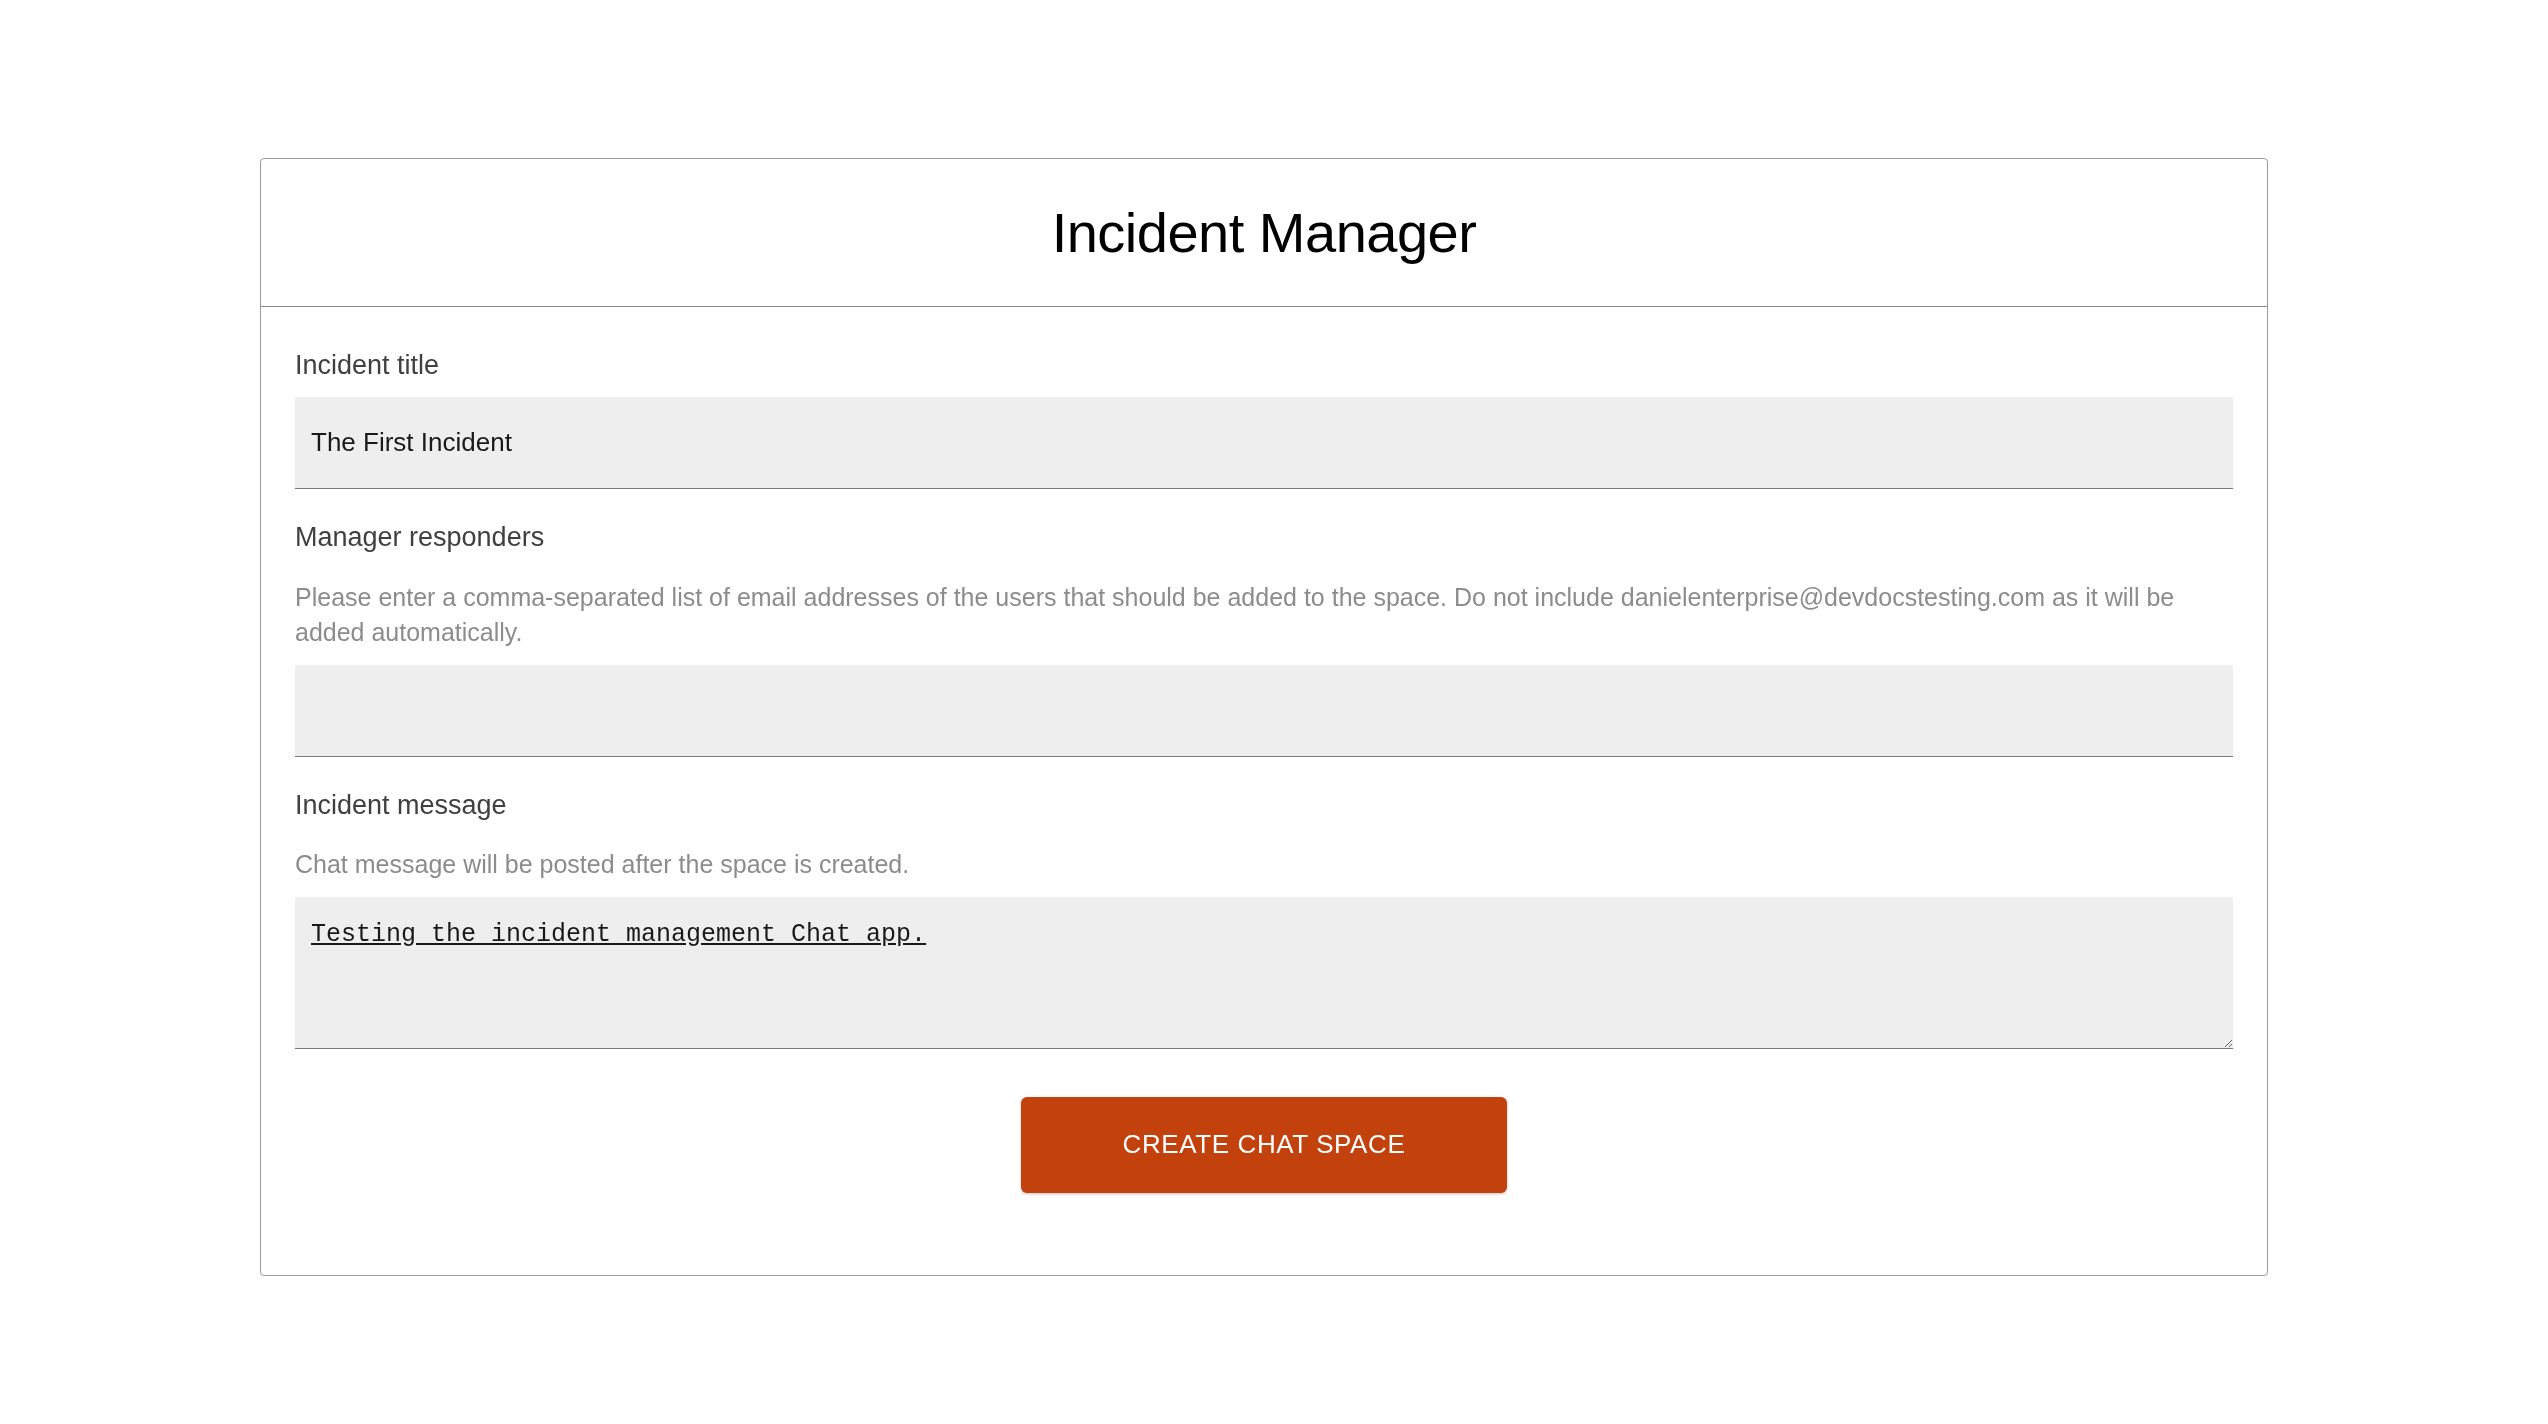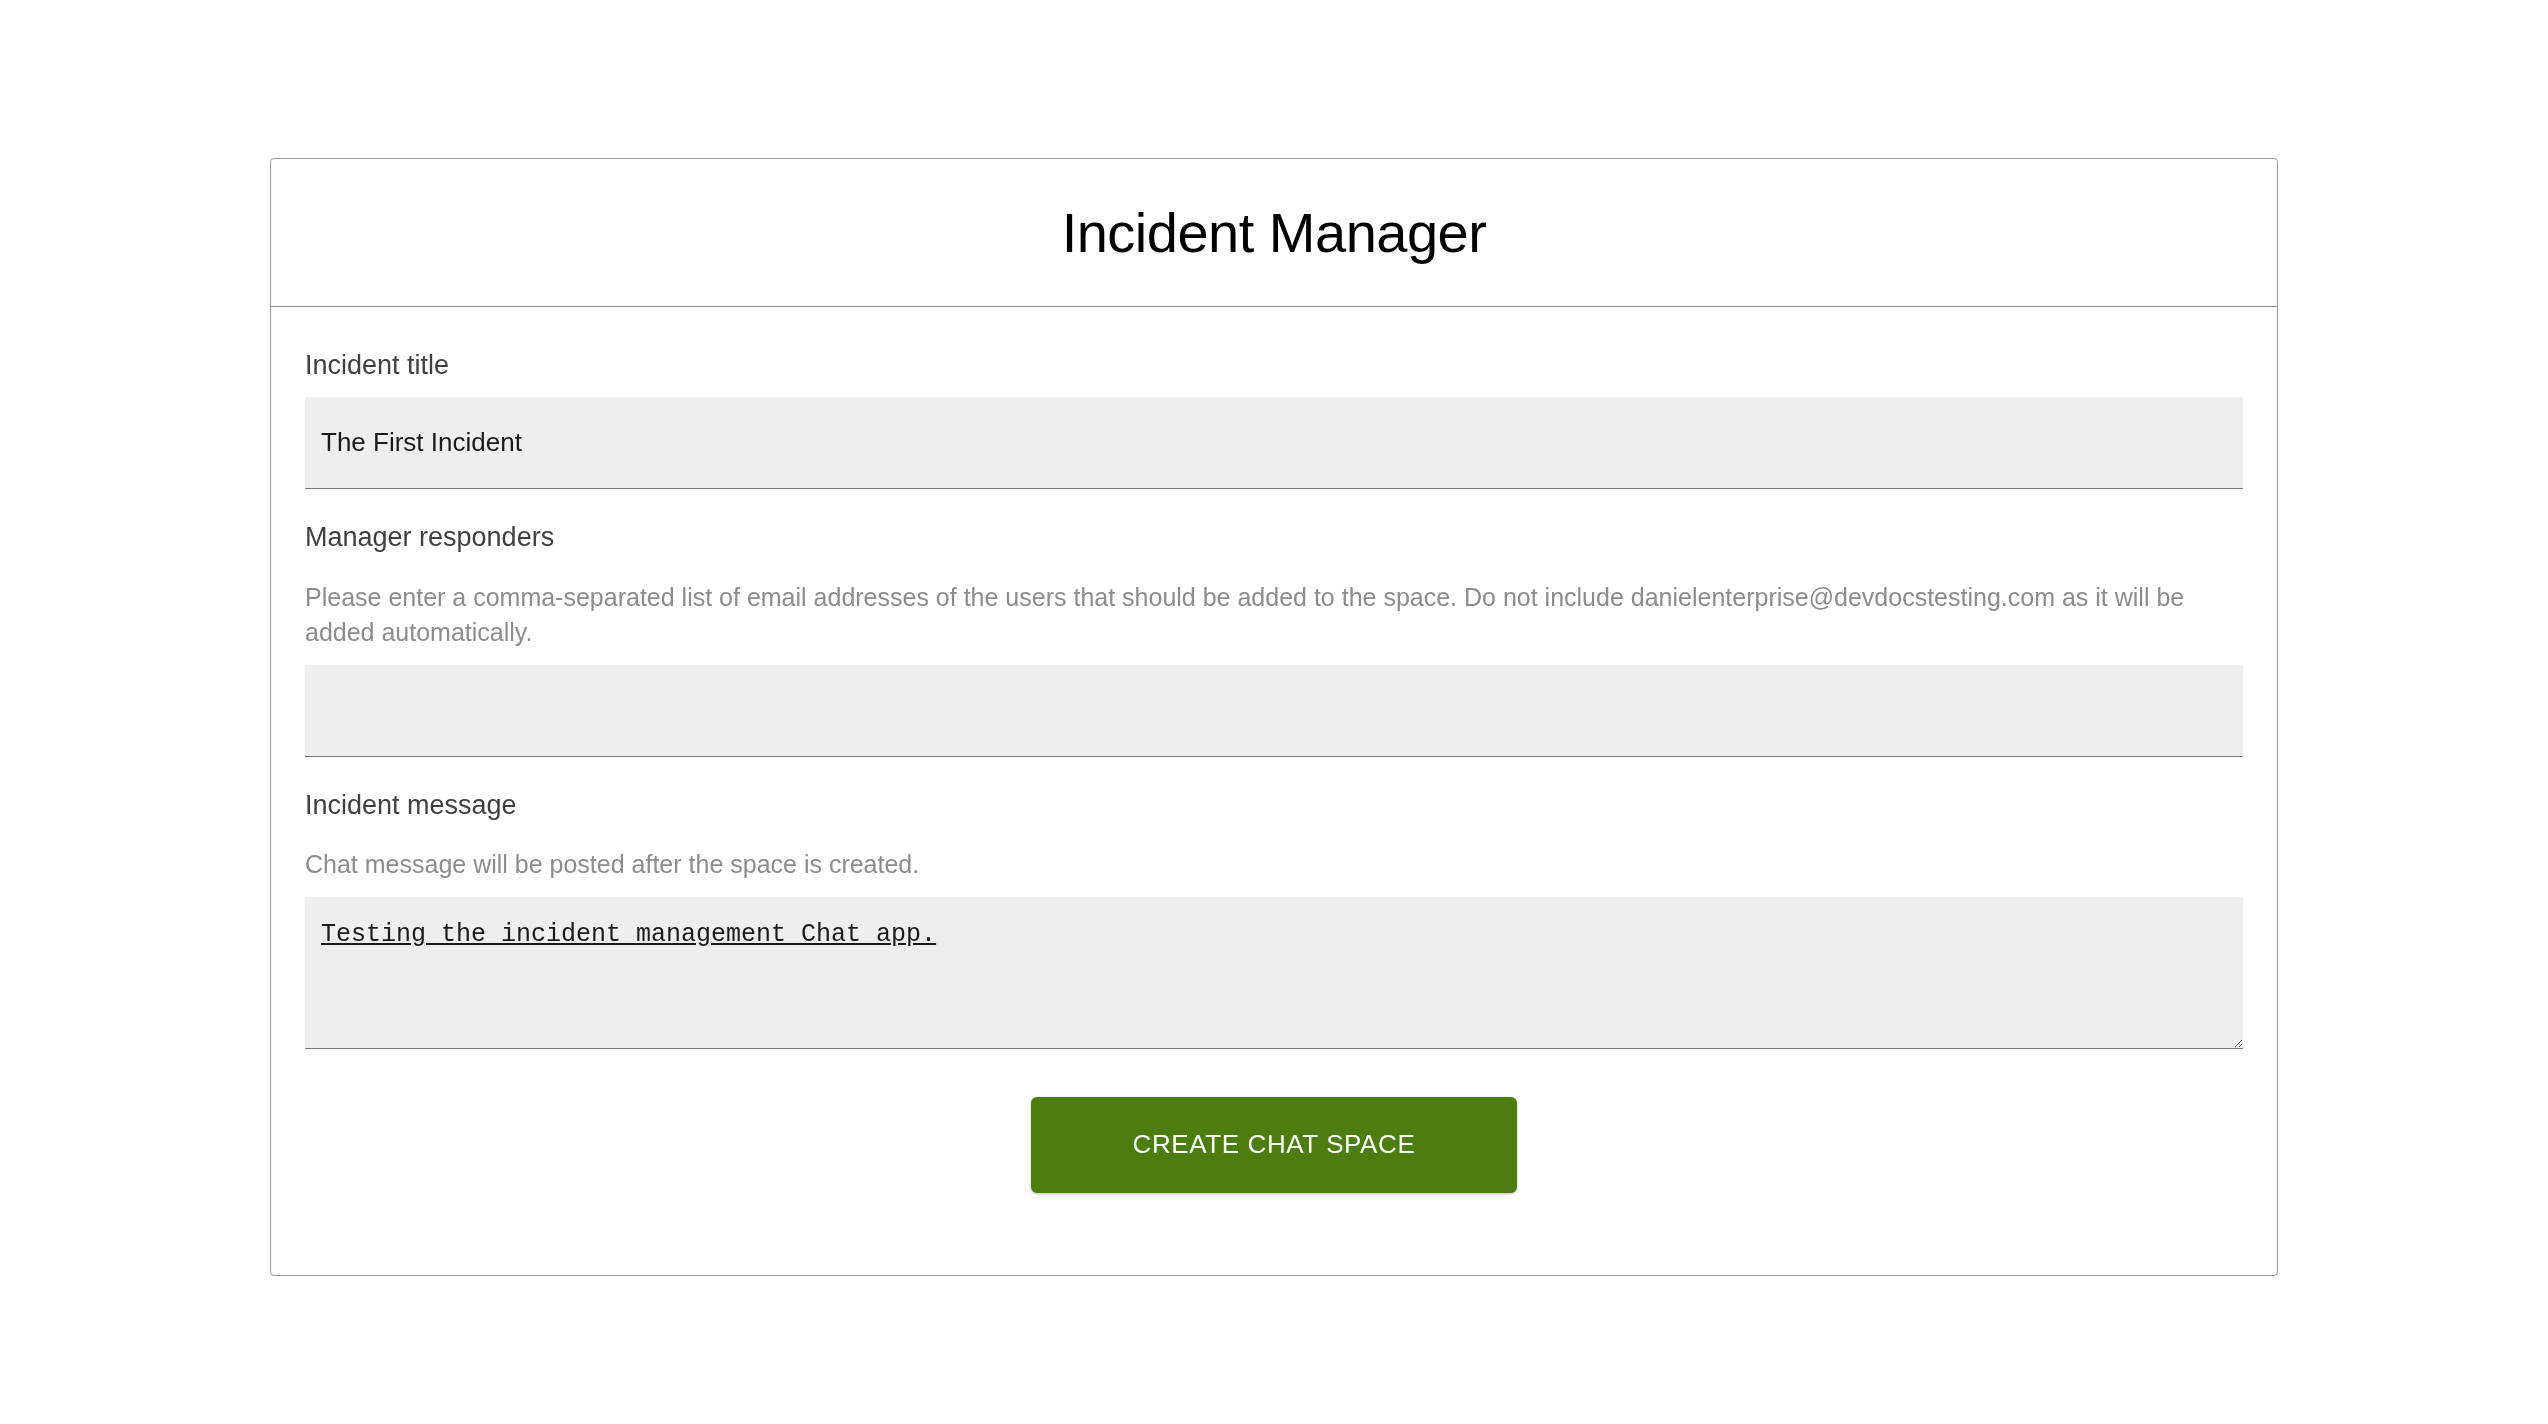--- a/index.html
+++ b/index.html
@@ -7,21 +7,21 @@
     padding: 0;
     background: #ffffff;
     width: 2548px;
     height: 1424px;
     font-family: "Liberation Sans", sans-serif;
     -webkit-font-smoothing: antialiased;
   }
 
   #app-card {
     position: absolute;
-    left: 270px;
+    left: 260px;
     top: 158px;
     width: 2008px;
     height: 1118px;
     background: #ffffff;
     border: 1px solid #9a9a9a;
     border-radius: 4px;
     box-sizing: border-box;
     overflow: hidden;
   }
 
@@ -98,21 +98,21 @@
   }
 
   #submit-row {
     display: flex;
     justify-content: center;
     align-items: center;
     margin-top: 48px;
   }
 
   #create-space-button {
-    background: #4d7c0f;
+    background: #c2410c;
     color: #ffffff;
     border: none;
     border-radius: 6px;
     font-family: "Liberation Sans", sans-serif;
     font-size: 26px;
     letter-spacing: 0.6px;
     padding: 0 38px;
     height: 96px;
     min-width: 486px;
     cursor: pointer;

